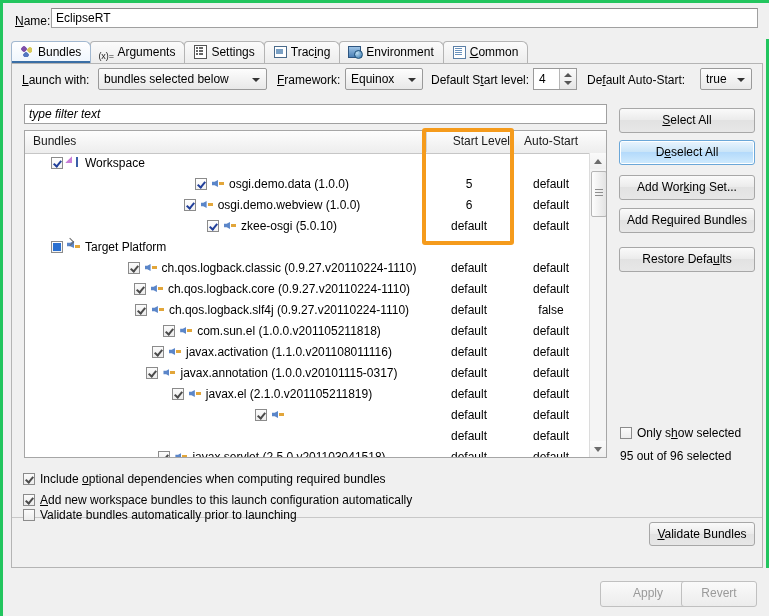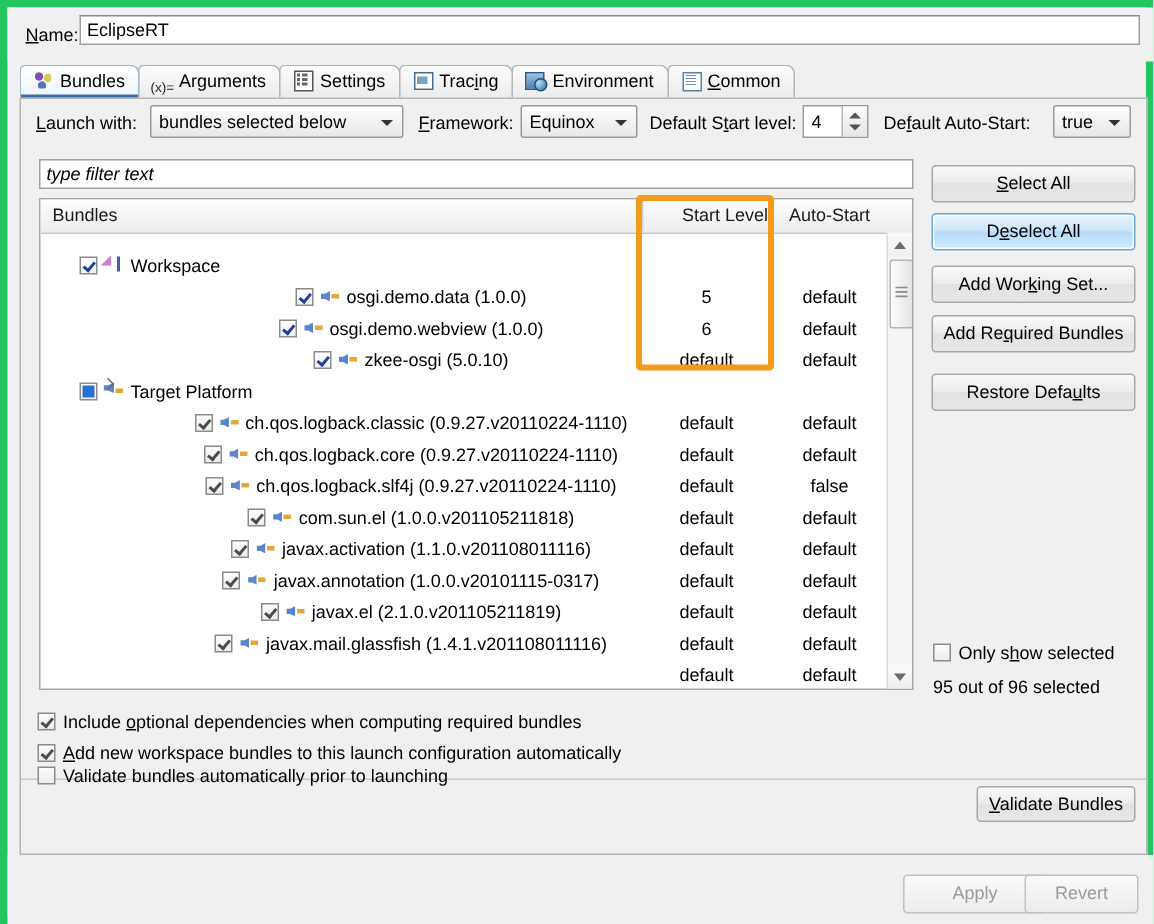--- a/index.html
+++ b/index.html
@@ -14,21 +14,21 @@
     color: #000;
     background: #f0f0f0;
     overflow: hidden;
   }
   .window {
     position: relative;
     width: 769px;
     height: 616px;
     background: #f0f0f0;
     box-sizing: border-box;
-    border: 5px solid #22c55e;
+    border: 3px solid #22c55e;
   }
 
   
   .name-row {
     position: absolute;
     left: 0; top: 0;
     width: 767px;
     height: 36px;
     background: #f0f0f0;
   }
@@ -257,21 +257,20 @@
     white-space:nowrap;
     overflow:hidden;
   }
   .th-bundles { left:0; width:402px; padding-left:8px; }
   .th-start   { left:402px; width:84px; text-align:right; }
   .th-auto    { left:486px; width:80px; text-align:center; border-right:none;}
 
   .tbody {
     position:absolute; left:0; top:22px; right:16px; bottom:0;
     overflow:hidden;
-    margin-top:12px;
   }
   .trow {
     position:relative;
     height:21px;
     line-height:21px;
     white-space:nowrap;
     font-size:12px;
   }
   .trow .c-name { position:absolute; left:0; top:0; width:402px; overflow:hidden; }
   .trow .c-sl   { position:absolute; left:402px; top:0; width:84px; text-align:center; }
@@ -570,21 +569,21 @@
             <div class="c-name lvl2"><span class="chk gray checked"></span><span class="tic tic-bundle"></span><span>javax.annotation (1.0.0.v20101115-0317)</span></div>
             <div class="c-sl">default</div>
             <div class="c-as">default</div>
           </div>
           <div class="trow">
             <div class="c-name lvl2"><span class="chk gray checked"></span><span class="tic tic-bundle"></span><span>javax.el (2.1.0.v201105211819)</span></div>
             <div class="c-sl">default</div>
             <div class="c-as">default</div>
           </div>
           <div class="trow">
-            <div class="c-name lvl2"><span class="chk gray checked"></span><span class="tic tic-bundle"></span><span>javax.mail.glassfish (1.4.1.v201108011116)</span></div>
+            <div class="c-name lvl2"><span class="chk gray checked"></span><span class="tic tic-bundle"></span></div>
             <div class="c-sl">default</div>
             <div class="c-as">default</div>
           </div>
           <div class="trow">
             <div class="c-sl">default</div>
             <div class="c-as">default</div>
           </div>
           <div class="trow">
             <div class="c-name lvl2"><span class="chk gray checked"></span><span class="tic tic-bundle"></span><span>javax.servlet (2.5.0.v201103041518)</span></div>
             <div class="c-sl">default</div>

